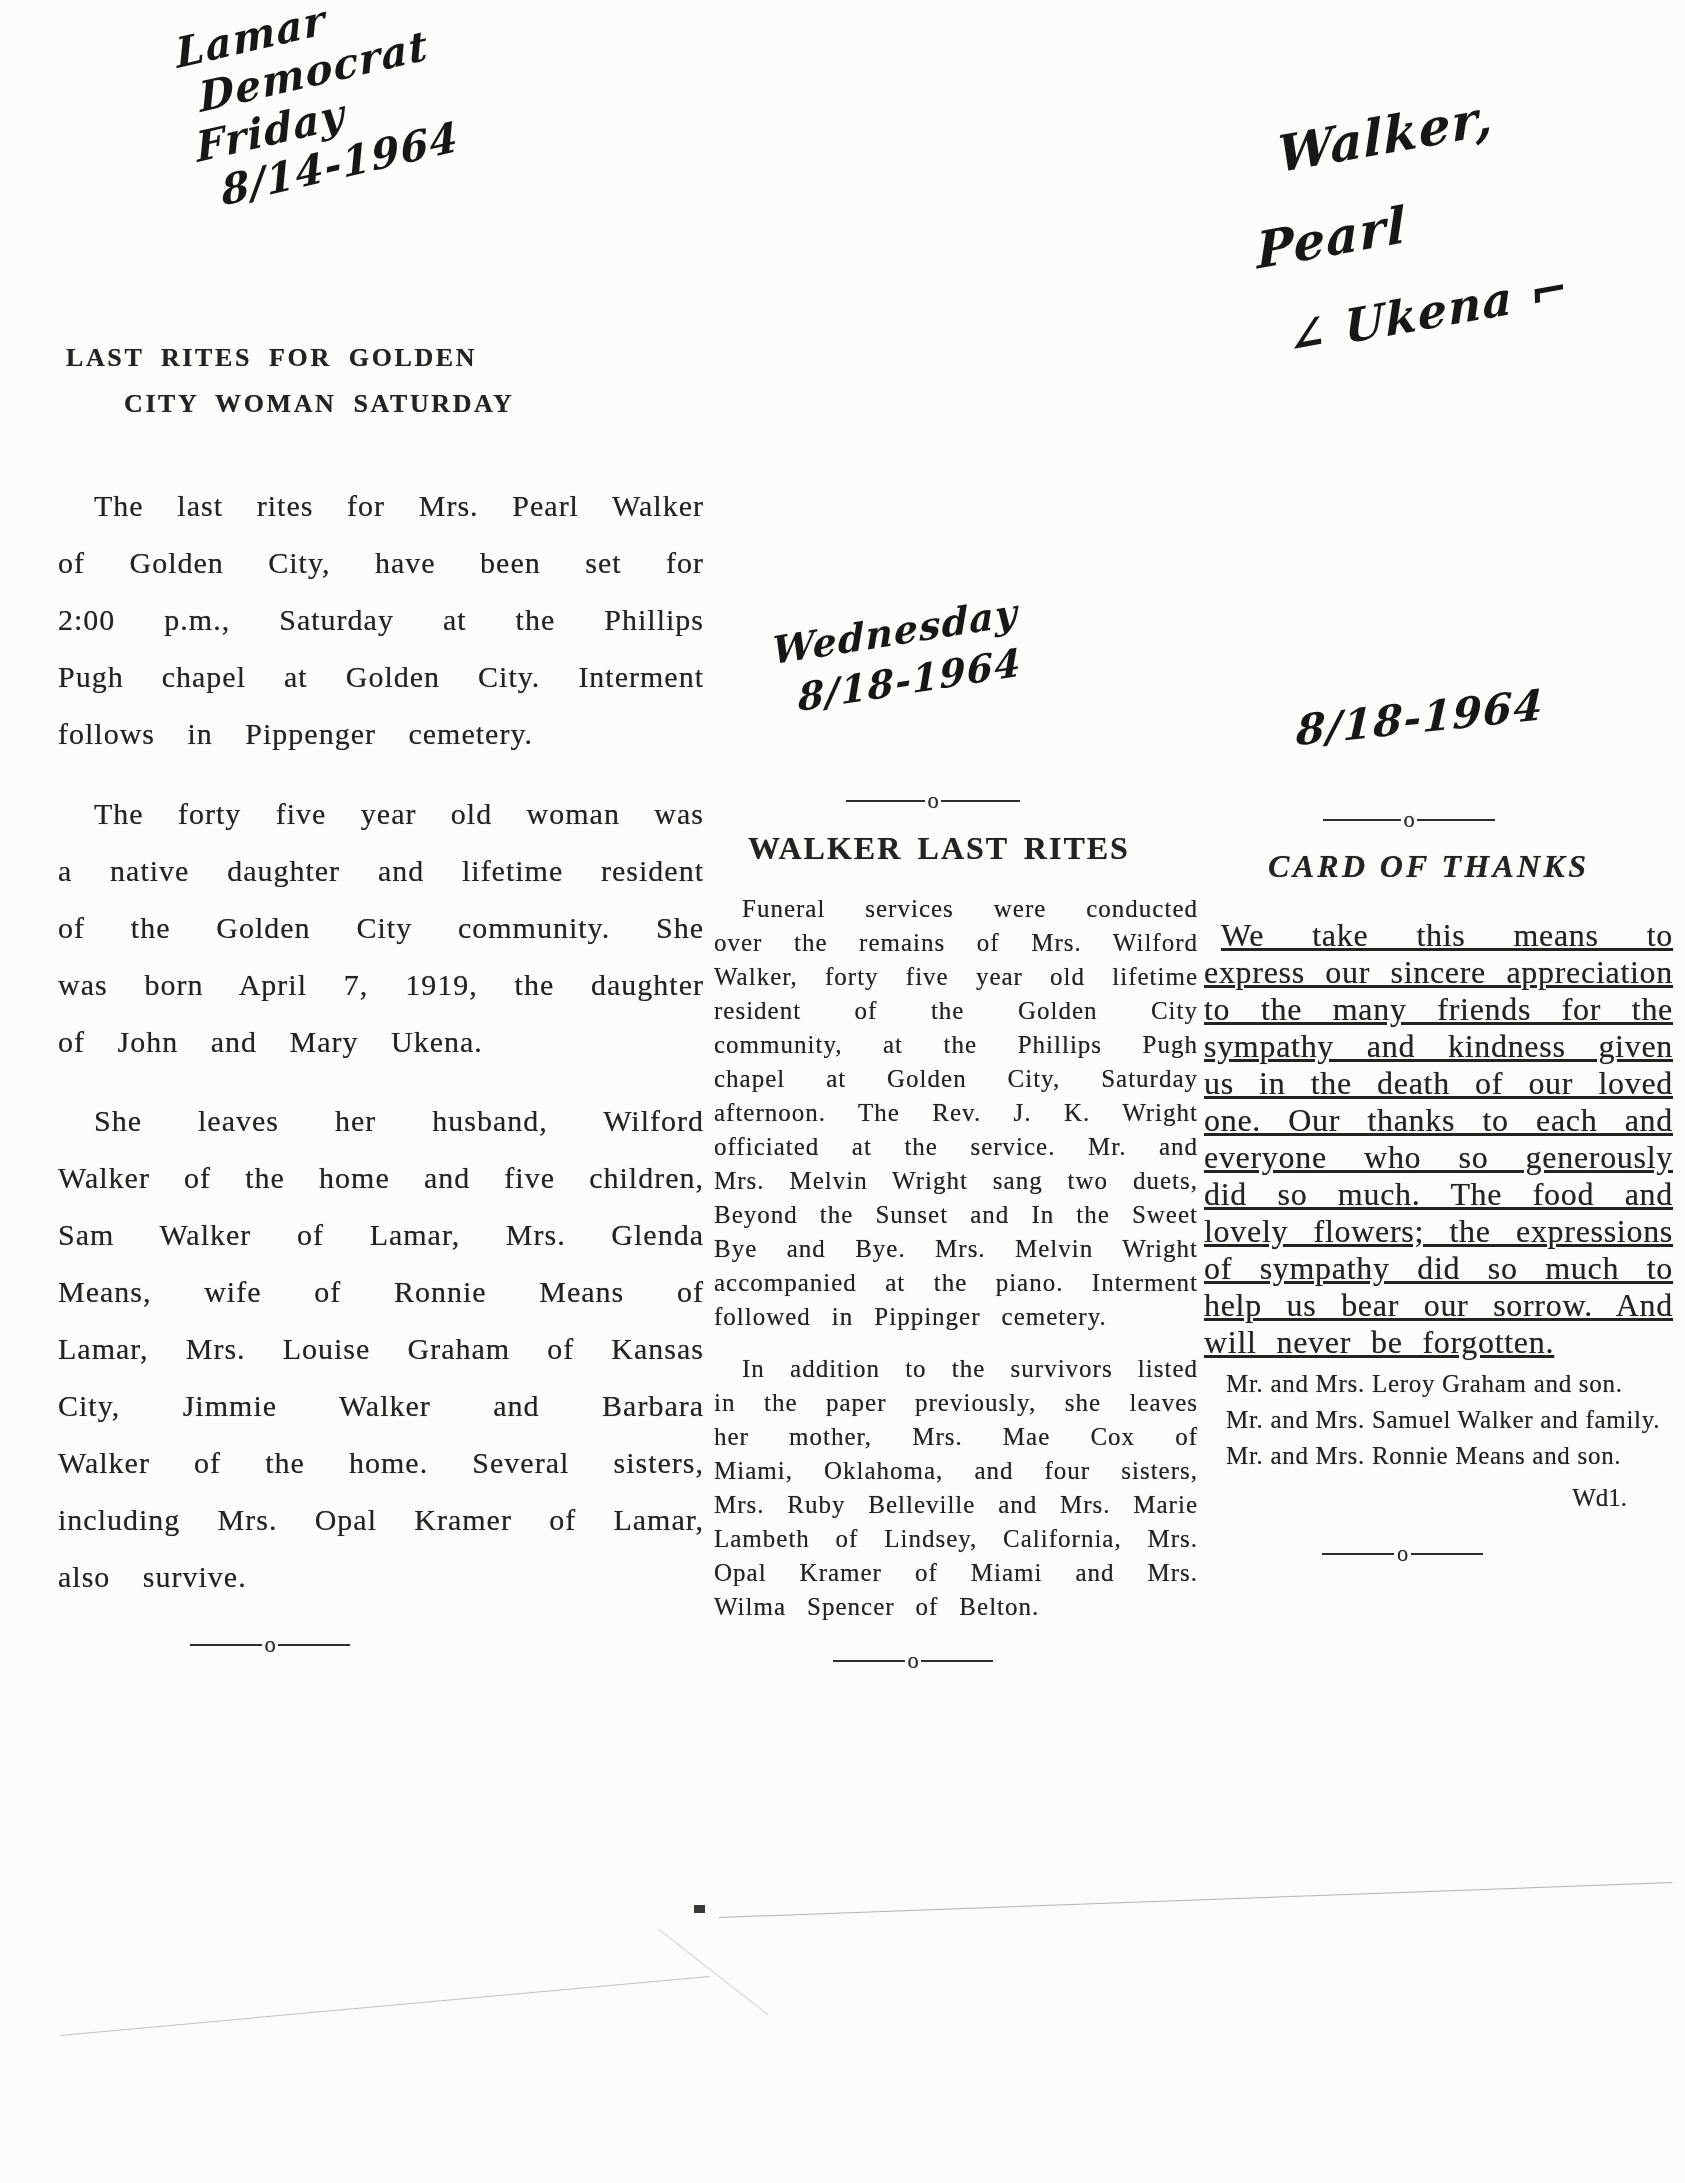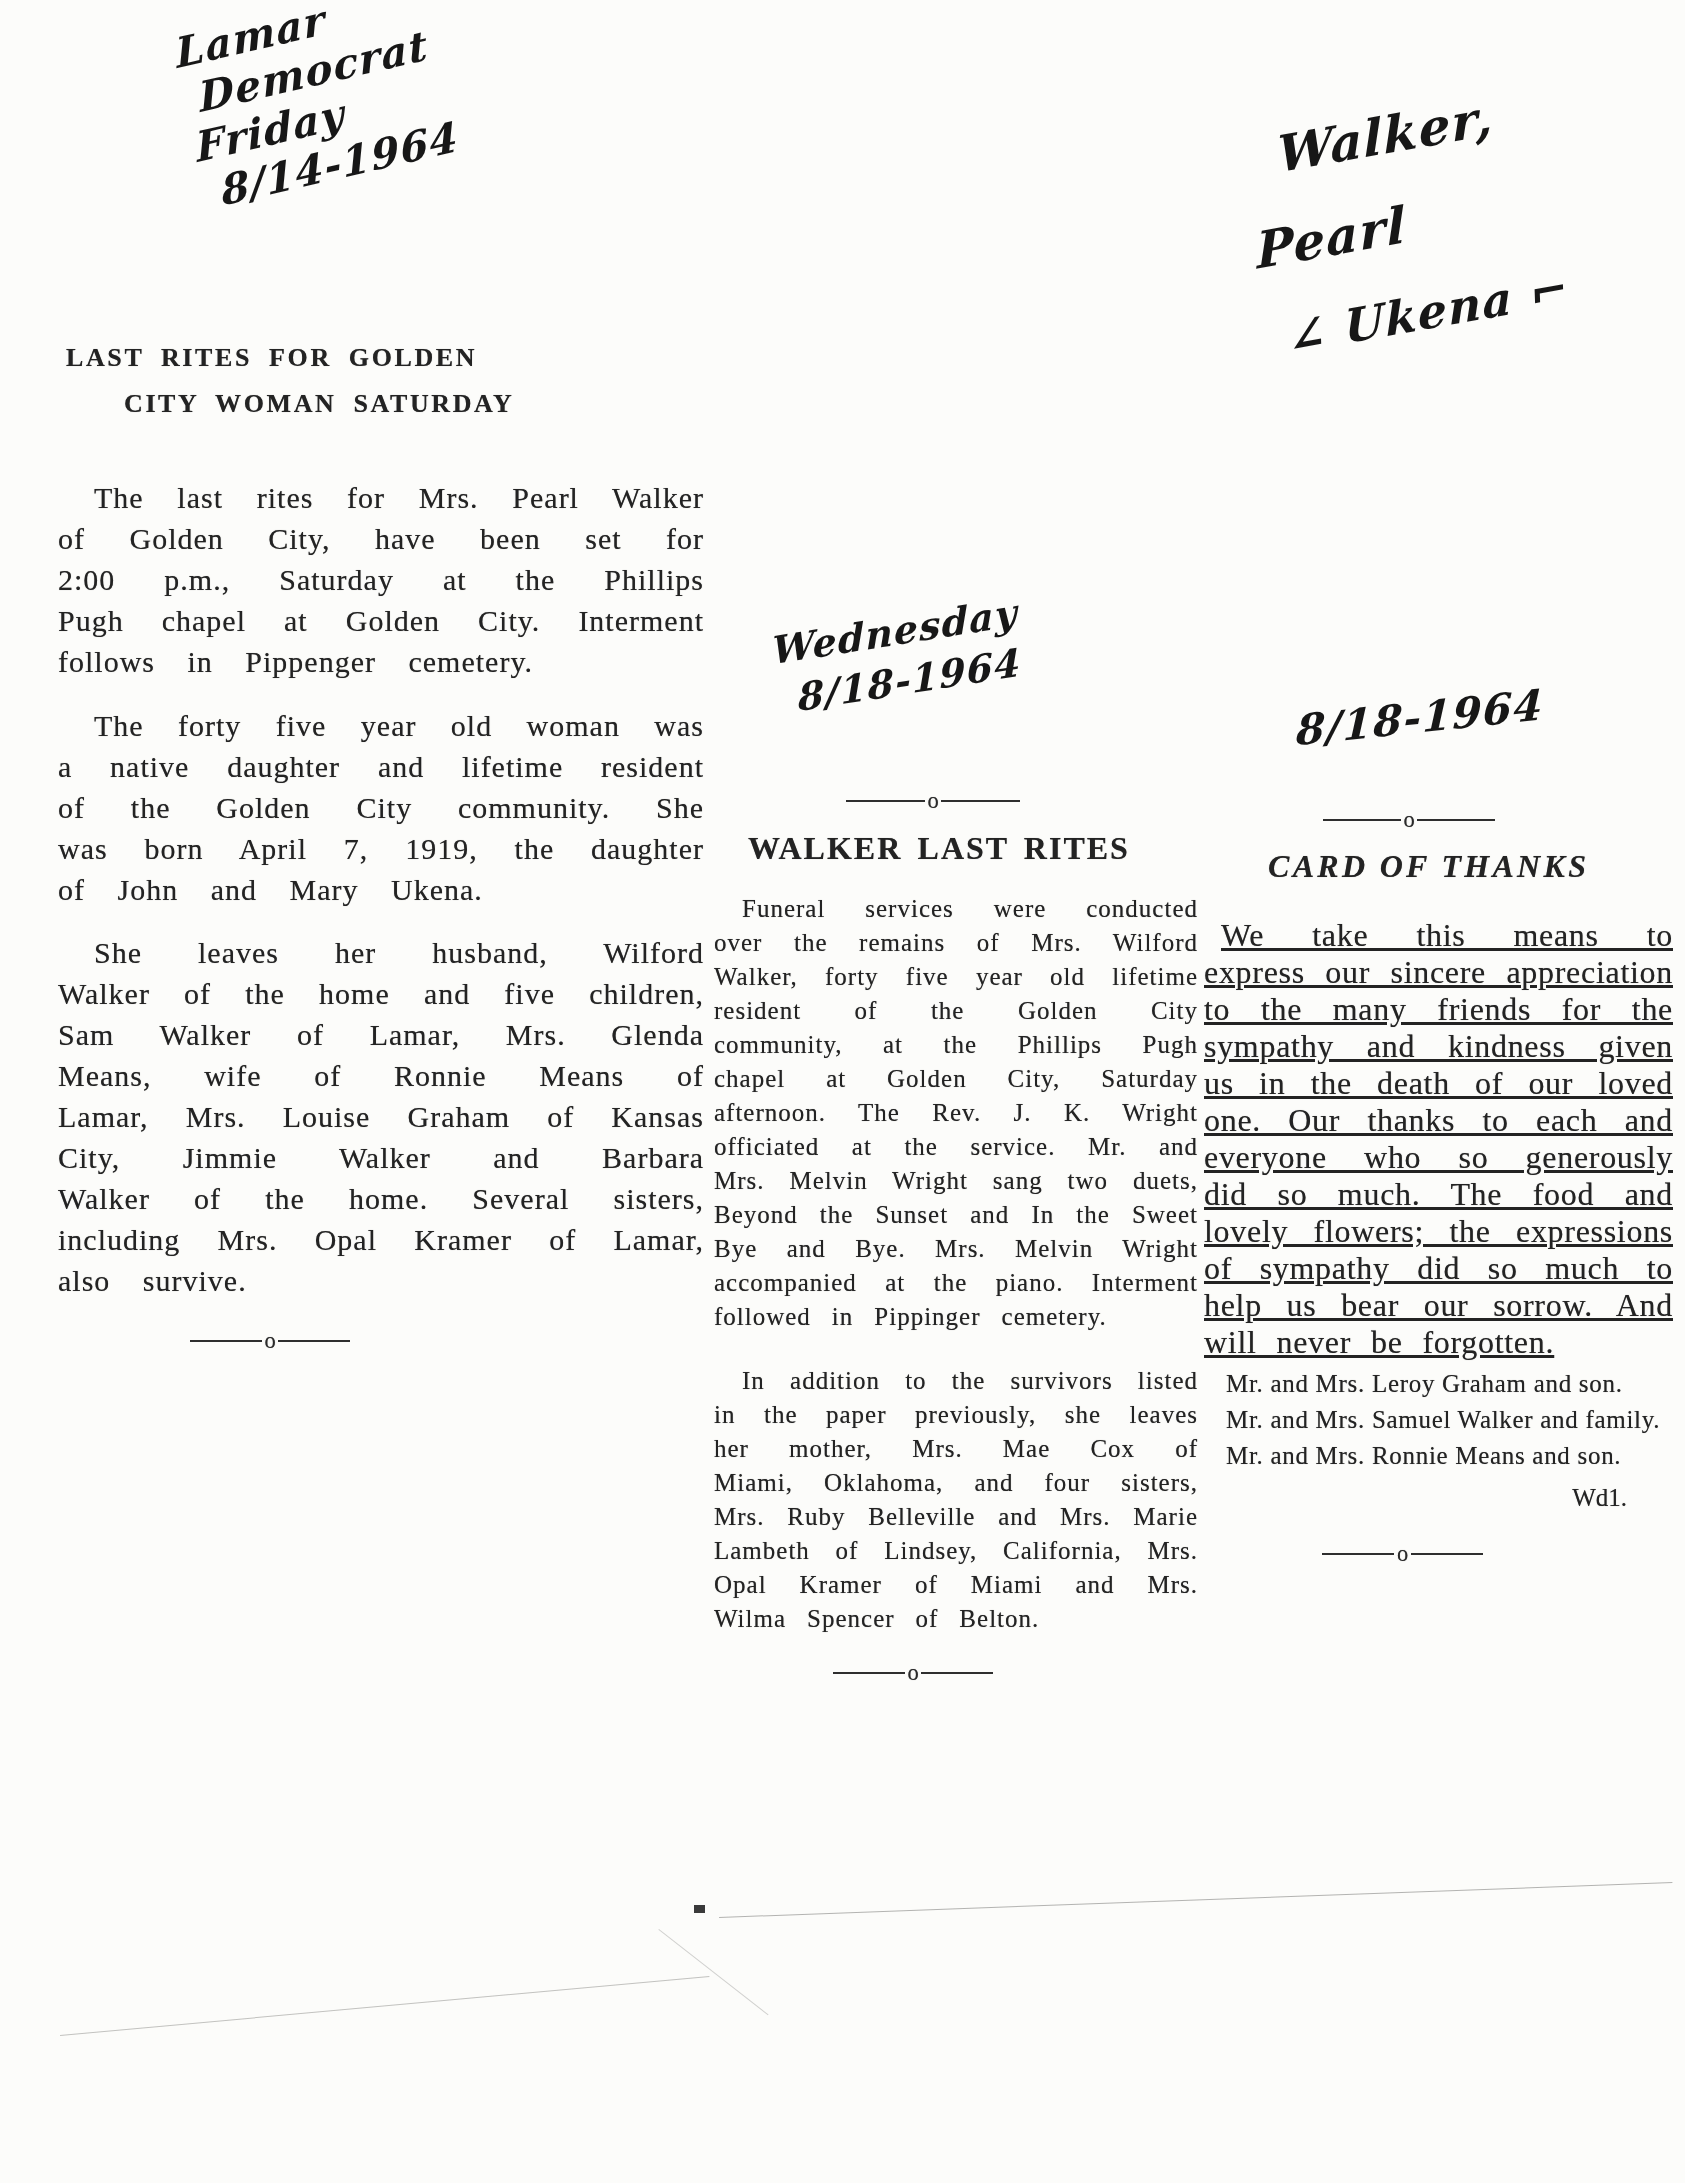--- a/index.html
+++ b/index.html
@@ -37,31 +37,31 @@
 
   .clip-left  { left:58px;  top:335px;  width:646px; }
   .clip-mid   { left:714px; top:790px; width:484px; }
   .clip-right { left:1204px; top:809px; width:469px; }
 
   .headline-left { font-weight:bold; font-size:26px; line-height:46px;
                    letter-spacing:2.6px; word-spacing:8px; white-space:nowrap; }
   .headline-left .hl1 { display:block; margin-left:8px; }
   .headline-left .hl2 { display:block; margin-left:66px; }
 
-  .body-left { margin-top:50px; font-size:30px; line-height:41px;
+  .body-left { margin-top:50px; font-size:30px; line-height:57px;
                letter-spacing:1px; word-spacing:0.8em; text-align:justify; }
   .body-left p { text-indent:36px; margin-bottom:22.5px; }
   .body-left p:last-child { margin-bottom:0; }
 
   .headline-mid { font-weight:bold; font-size:32px; line-height:37px;
                   letter-spacing:2px; word-spacing:5.3px; margin:17px 0 0 34px;
                   white-space:nowrap; }
   .body-mid { margin-top:25px; font-size:25px; line-height:34px;
               letter-spacing:1px; word-spacing:0.55em; text-align:justify; }
-  .body-mid p { text-indent:28px; margin-bottom:30px; }
+  .body-mid p { text-indent:28px; margin-bottom:18px; }
   .body-mid p:last-child { margin-bottom:17px; }
 
   .headline-right { font-style:italic; font-weight:bold; font-size:32px;
                     line-height:37px; letter-spacing:3.3px; margin:16px 0 0 64px;
                     white-space:nowrap; }
   .body-right { margin-top:32px; font-size:32px; line-height:37px;
                 letter-spacing:0.7px; word-spacing:0.35em; text-align:justify;text-decoration:underline; }
   .body-right p { text-indent:17px; }
   .sigs { margin-top:5.3px; font-size:25px; line-height:36px; letter-spacing:0.7px; }
   .sig { padding-left:72px; text-indent:-50px; }

